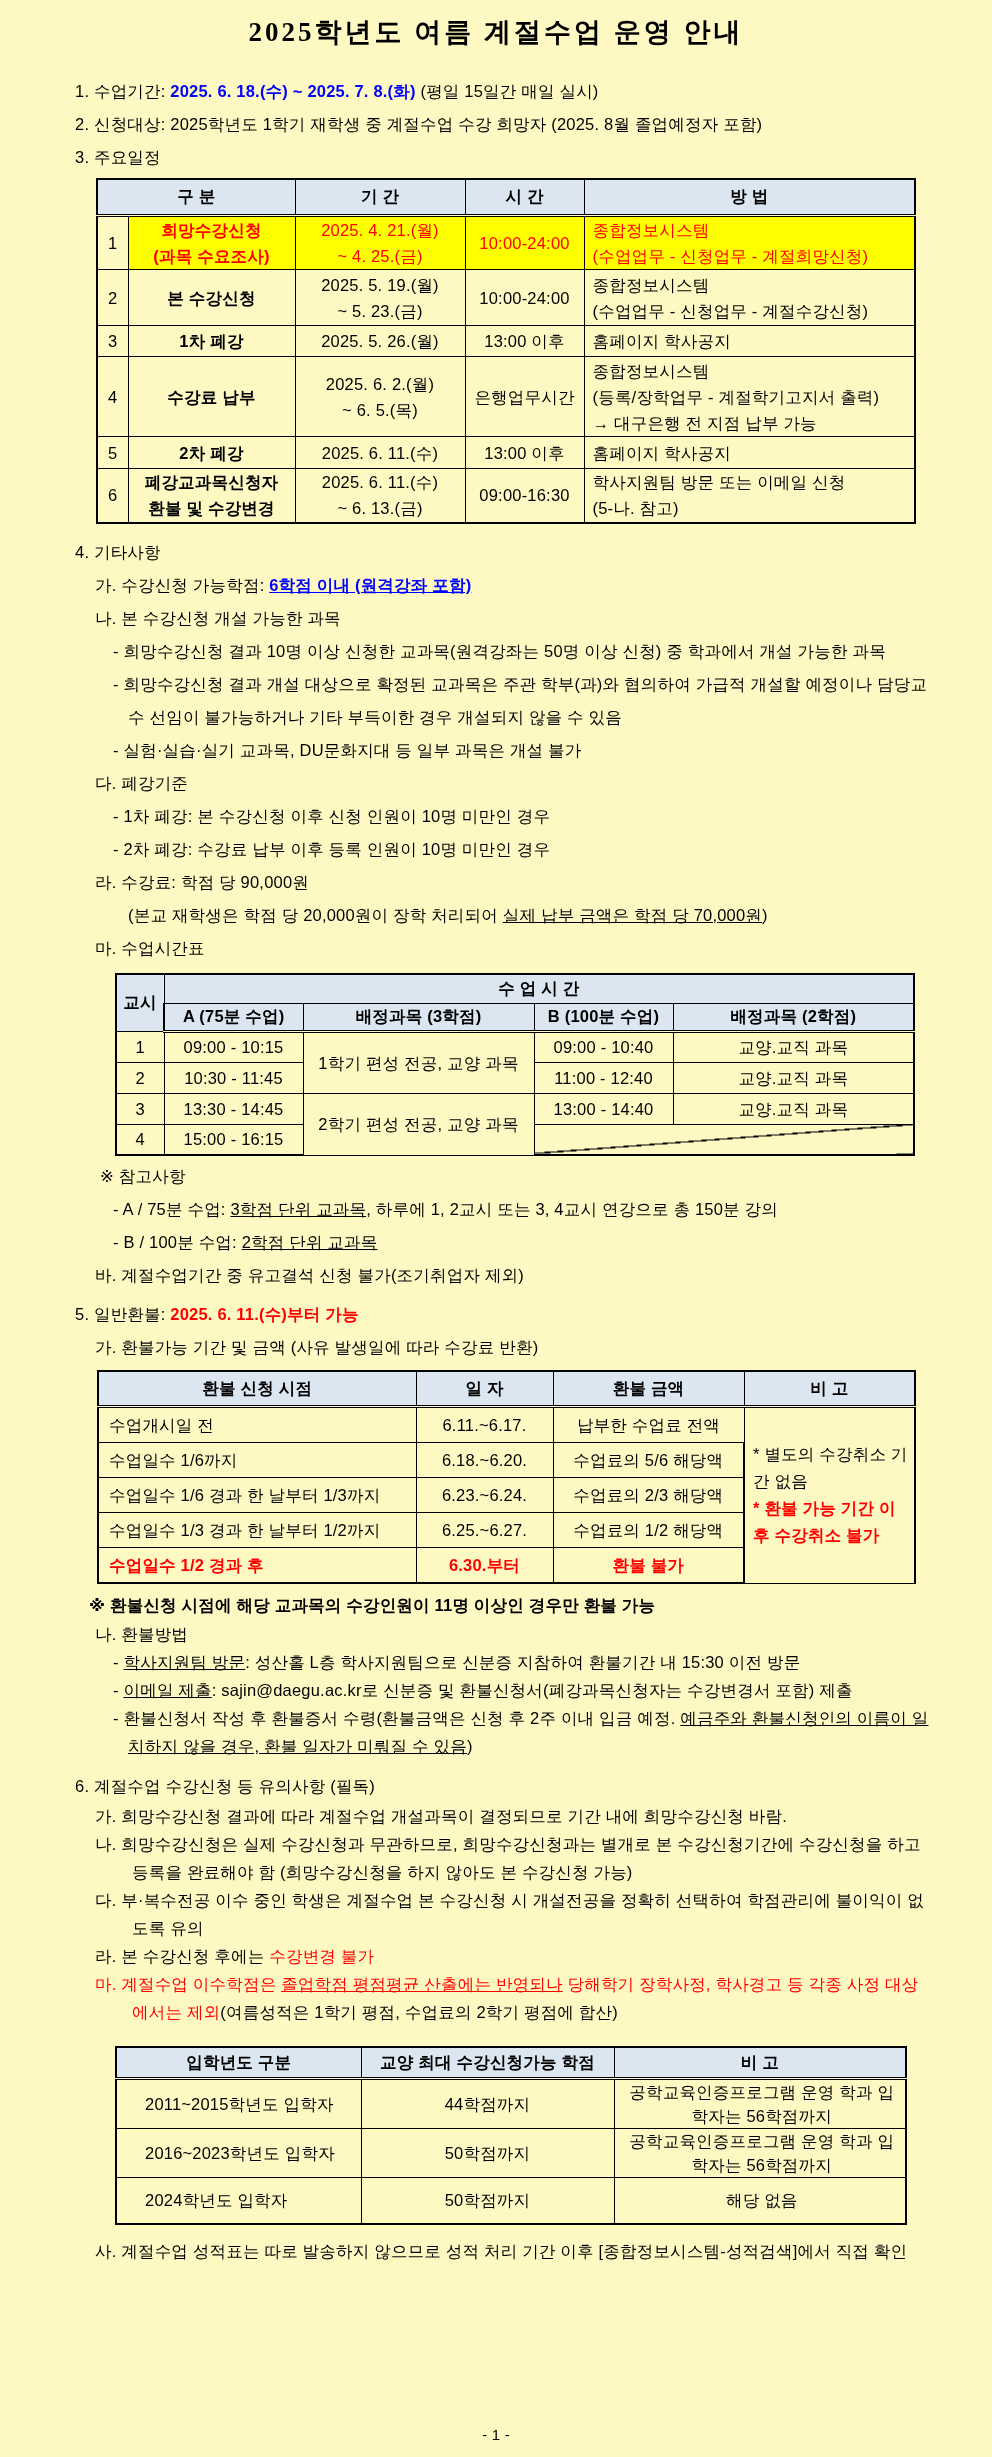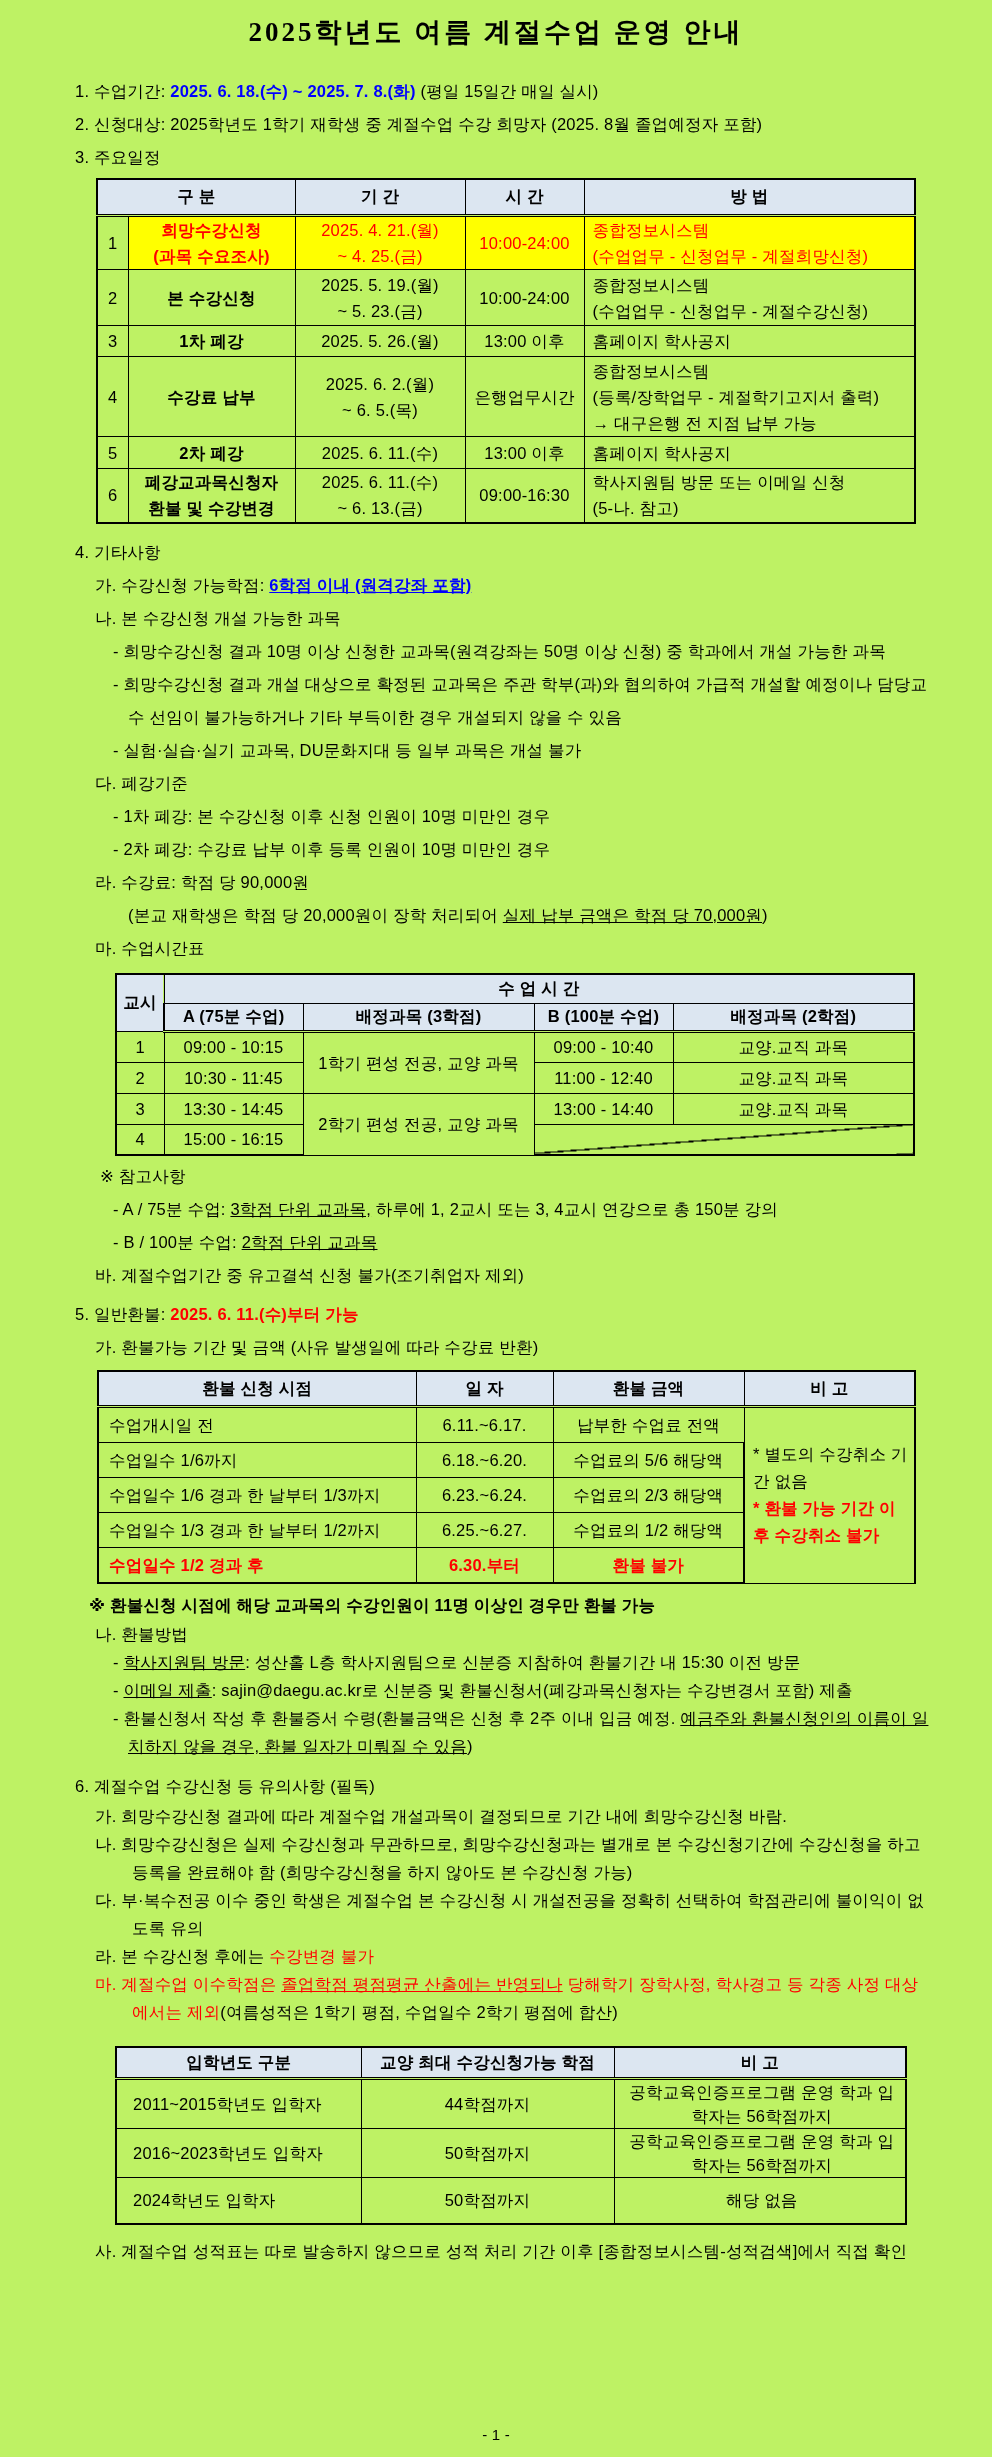--- a/index.html
+++ b/index.html
@@ -1,20 +1,20 @@
 <!DOCTYPE html>
 <html style="--blue: #0000ff; --red: #ff0000; --yellow: #ffff00; --hdrbg: #dce6f1;"><head>
 <meta charset="utf-8">
 <style>
   html,body{margin:0;padding:0;background:#888;}
   .page{
     position:relative;
     width:992px;height:2457px;
     margin:0 auto;
-    background:#bef264;
+    background:#fef9c3;
     font-family:"Liberation Sans","DejaVu Sans",sans-serif;
     color:#000;
     font-size:16.5px;
     letter-spacing:0.2px;
     overflow:hidden;
   }
   .title{
     padding-top:14px;
     text-align:center;
     font-size:27px;
@@ -77,21 +77,21 @@
   .t-refund td{height:34px;line-height:24px;}
   .t-refund .c-timing{text-align:left;padding-left:10px;}
   .t-refund .c-date,.t-refund .c-amount{text-align:center;}
   .t-refund .c-note{text-align:left;padding-left:8px;vertical-align:middle;line-height:27px;}
   .t-refund tr.lastrow td.redcell{color:var(--red);font-weight:700;}
 
   
   .t-credit{width:790px;margin:20px 0 0 115px;}
   .t-credit th{height:29px;text-align:center;}
   .t-credit td{line-height:24px;}
-  .t-credit .c-cohort{text-align:left;padding-left:16px;}
+  .t-credit .c-cohort{text-align:left;padding-left:28px;}
   .t-credit .c-max{text-align:center;}
   .t-credit .c-cnote{text-align:center;padding-left:8px;}
   .cr1{height:48px;} .cr2{height:48px;} .cr3{height:46px;}
 
   .tnote{margin-left:100px;line-height:33px;}
   .tbullet{margin-left:113px;margin-right:62px;line-height:33px;padding-left:15px;text-indent:-15px;}
   .refnote{margin-left:89px;font-weight:700;line-height:30px;margin-top:6px;}
   .refund-sub{margin-left:95px;margin-right:60px;line-height:28px;}
   .refund-bullet{margin-left:113px;margin-right:60px;line-height:28px;padding-left:15px;text-indent:-15px;}
   .s6-head{margin-left:75px;line-height:32px;margin-top:10px;}
@@ -306,21 +306,21 @@
   <p class="refund-sub">나. 환불방법</p>
   <p class="refund-bullet"><span>- </span><span class="ul">학사지원팀 방문</span><span>: 성산홀 L층 학사지원팀으로 신분증 지참하여 환불기간 내 15:30 이전 방문</span></p>
   <p class="refund-bullet"><span>- </span><span class="ul">이메일 제출</span><span>: sajin@daegu.ac.kr로 신분증 및 환불신청서(폐강과목신청자는 수강변경서 포함) 제출</span></p>
   <p class="refund-bullet"><span>- 환불신청서 작성 후 환불증서 수령(환불금액은 신청 후 2주 이내 입금 예정. </span><span class="ul">예금주와 환불신청인의 이름이 일치하지 않을 경우, 환불 일자가 미뤄질 수 있음</span><span>)</span></p>
 
   <p class="s6-head">6. 계절수업 수강신청 등 유의사항 (필독)</p>
   <p class="s6-item">가. 희망수강신청 결과에 따라 계절수업 개설과목이 결정되므로 기간 내에 희망수강신청 바람.</p>
   <p class="s6-item deep">나. 희망수강신청은 실제 수강신청과 무관하므로, 희망수강신청과는 별개로 본 수강신청기간에 수강신청을 하고 등록을 완료해야 함 (희망수강신청을 하지 않아도 본 수강신청 가능)</p>
   <p class="s6-item deep">다. 부·복수전공 이수 중인 학생은 계절수업 본 수강신청 시 개설전공을 정확히 선택하여 학점관리에 불이익이 없도록 유의</p>
   <p class="s6-item"><span>라. 본 수강신청 후에는 </span><span class="red">수강변경 불가</span></p>
-  <p class="s6-item deep"><span class="red">마. 계절수업 이수학점은 </span><span class="red ul">졸업학점 평점평균 산출에는 반영되나</span><span class="red"> 당해학기 장학사정, 학사경고 등 각종 사정 대상에서는 제외</span><span>(여름성적은 1학기 평점, 수업일수 2학기 평점에 합산)</span></p>
+  <p class="s6-item deep"><span class="red">마. 계절수업 이수학점은 </span><span class="red ul">졸업학점 평점평균 산출에는 반영되나</span><span class="red"> 당해학기 장학사정, 학사경고 등 각종 사정 대상에서는 제외</span><span>(여름성적은 1학기 평점, 수업료의 2학기 평점에 합산)</span></p>
 
   <table class="t-credit">
     <colgroup>
         <col style="width:245px">
         <col style="width:253px">
         <col style="width:292px">
       </colgroup>
     <thead>
       <tr>
         <th>입학년도 구분</th>

